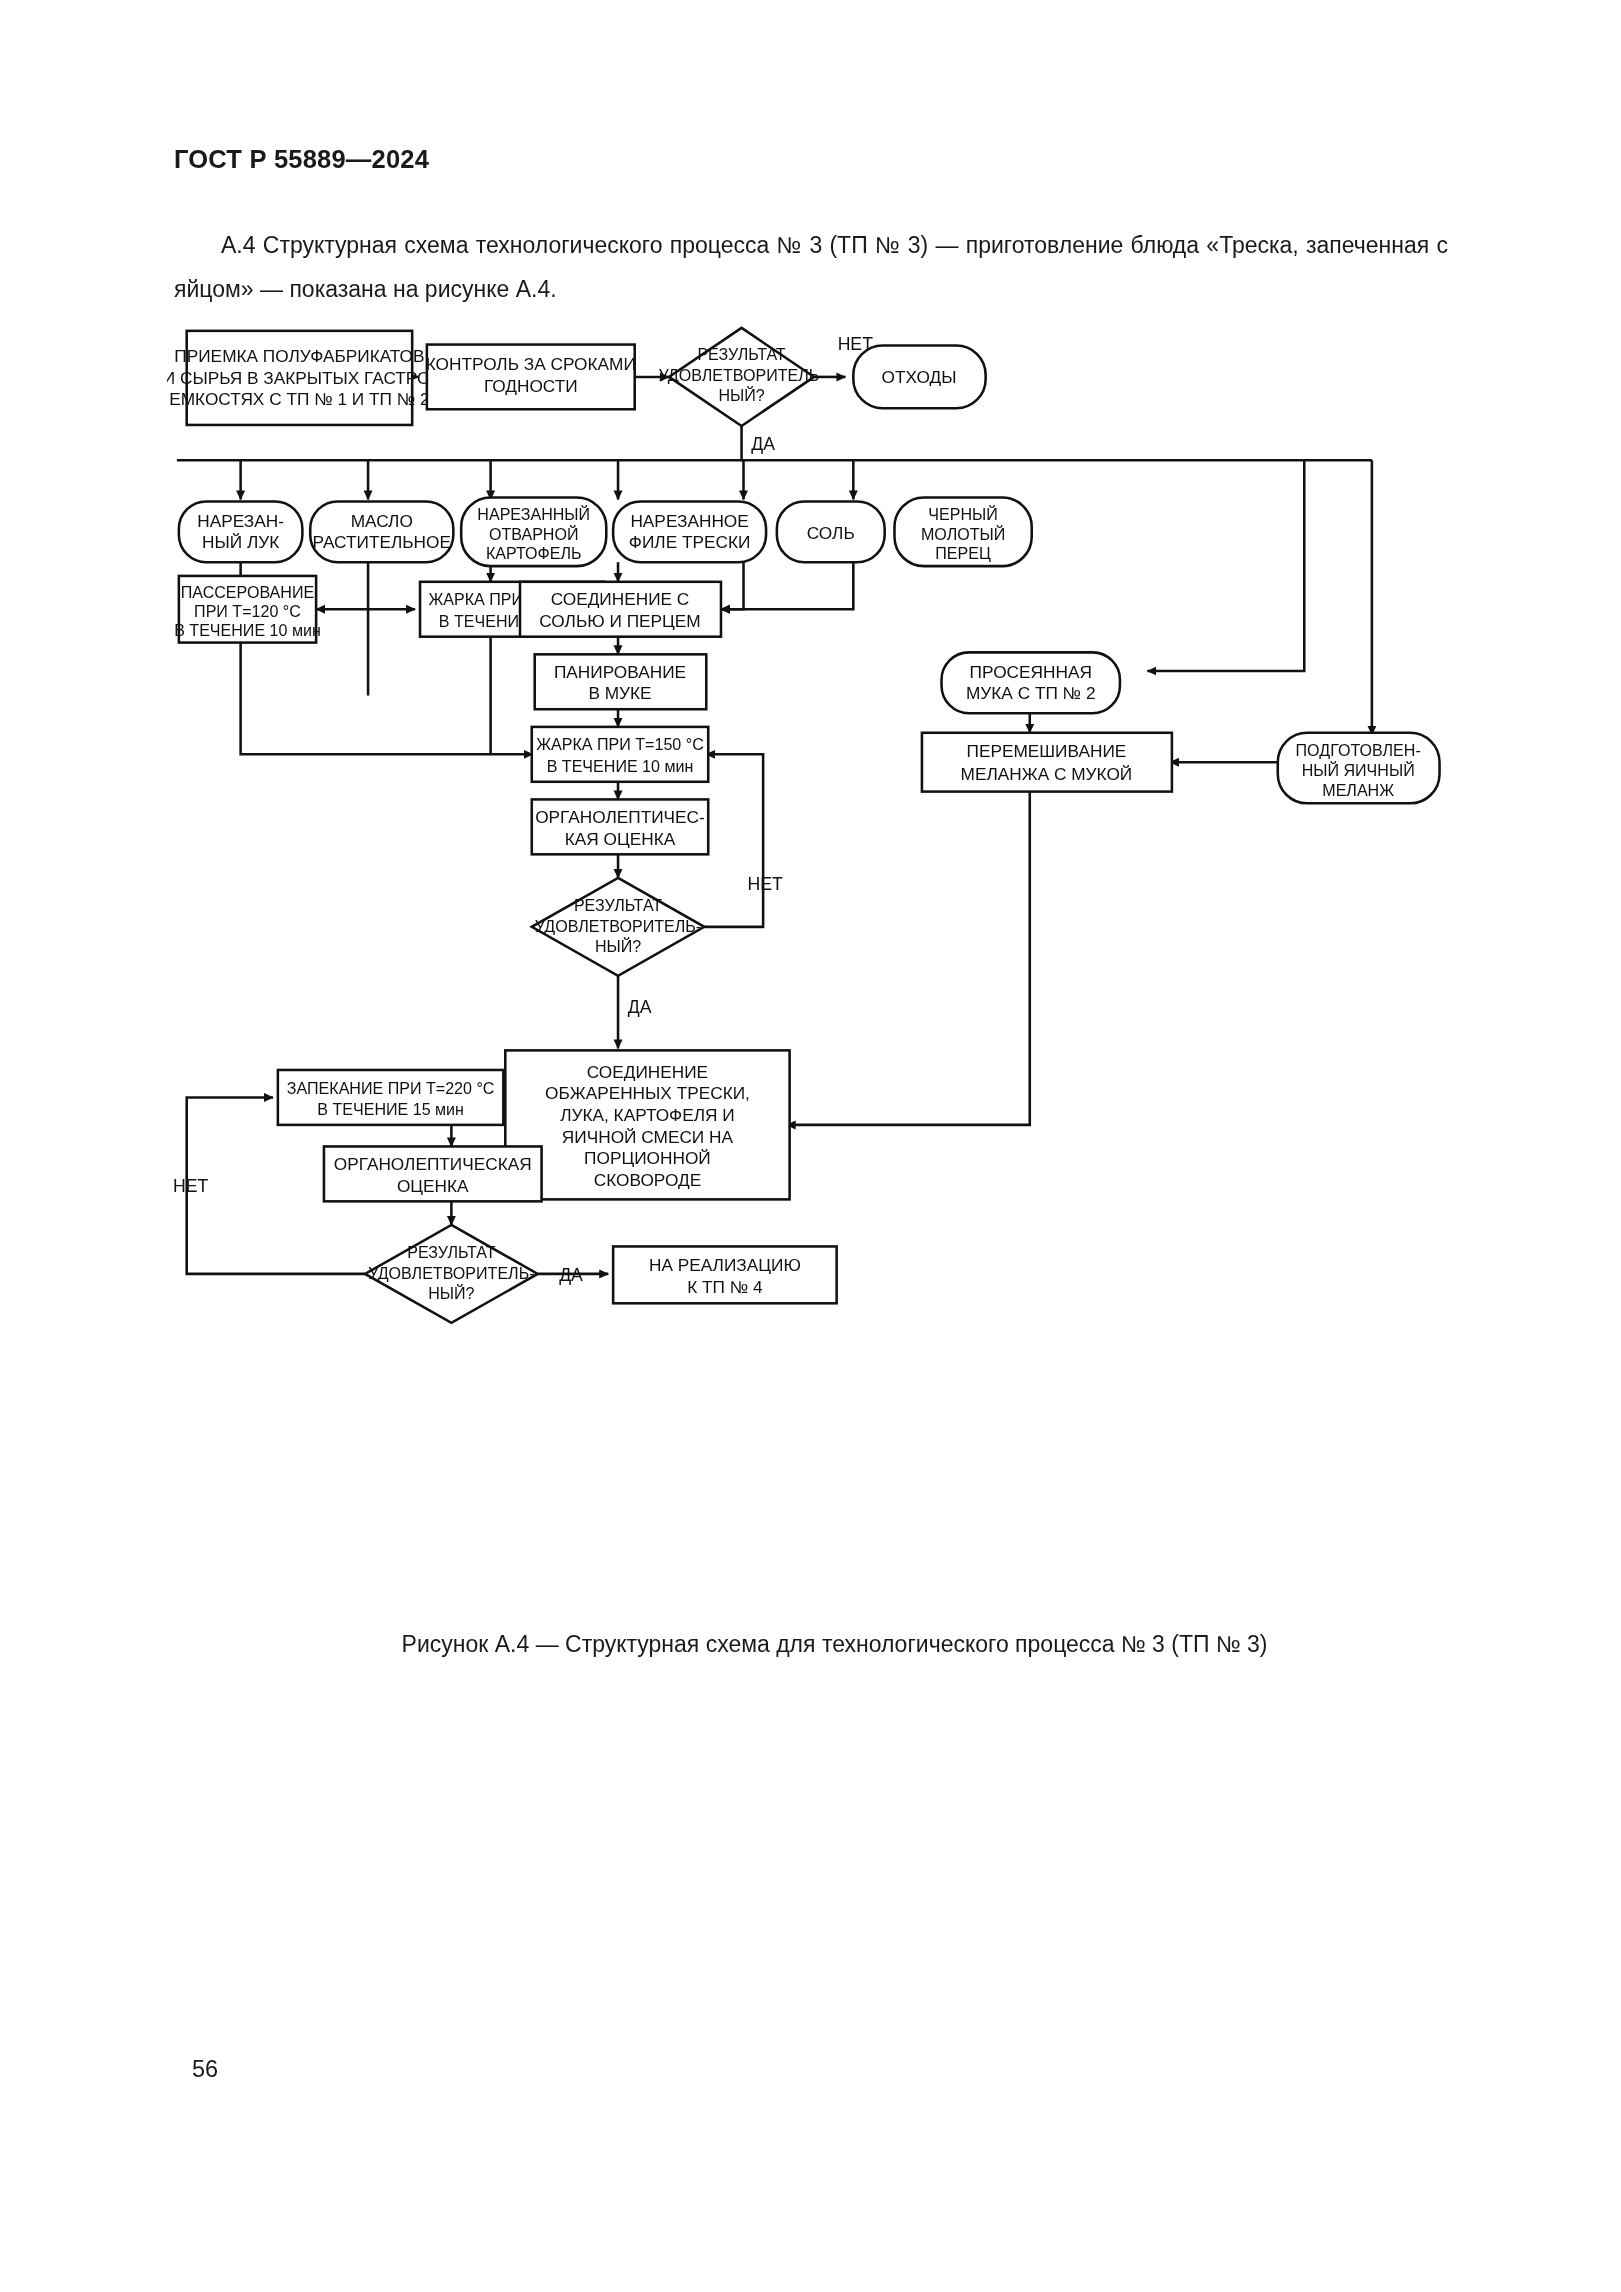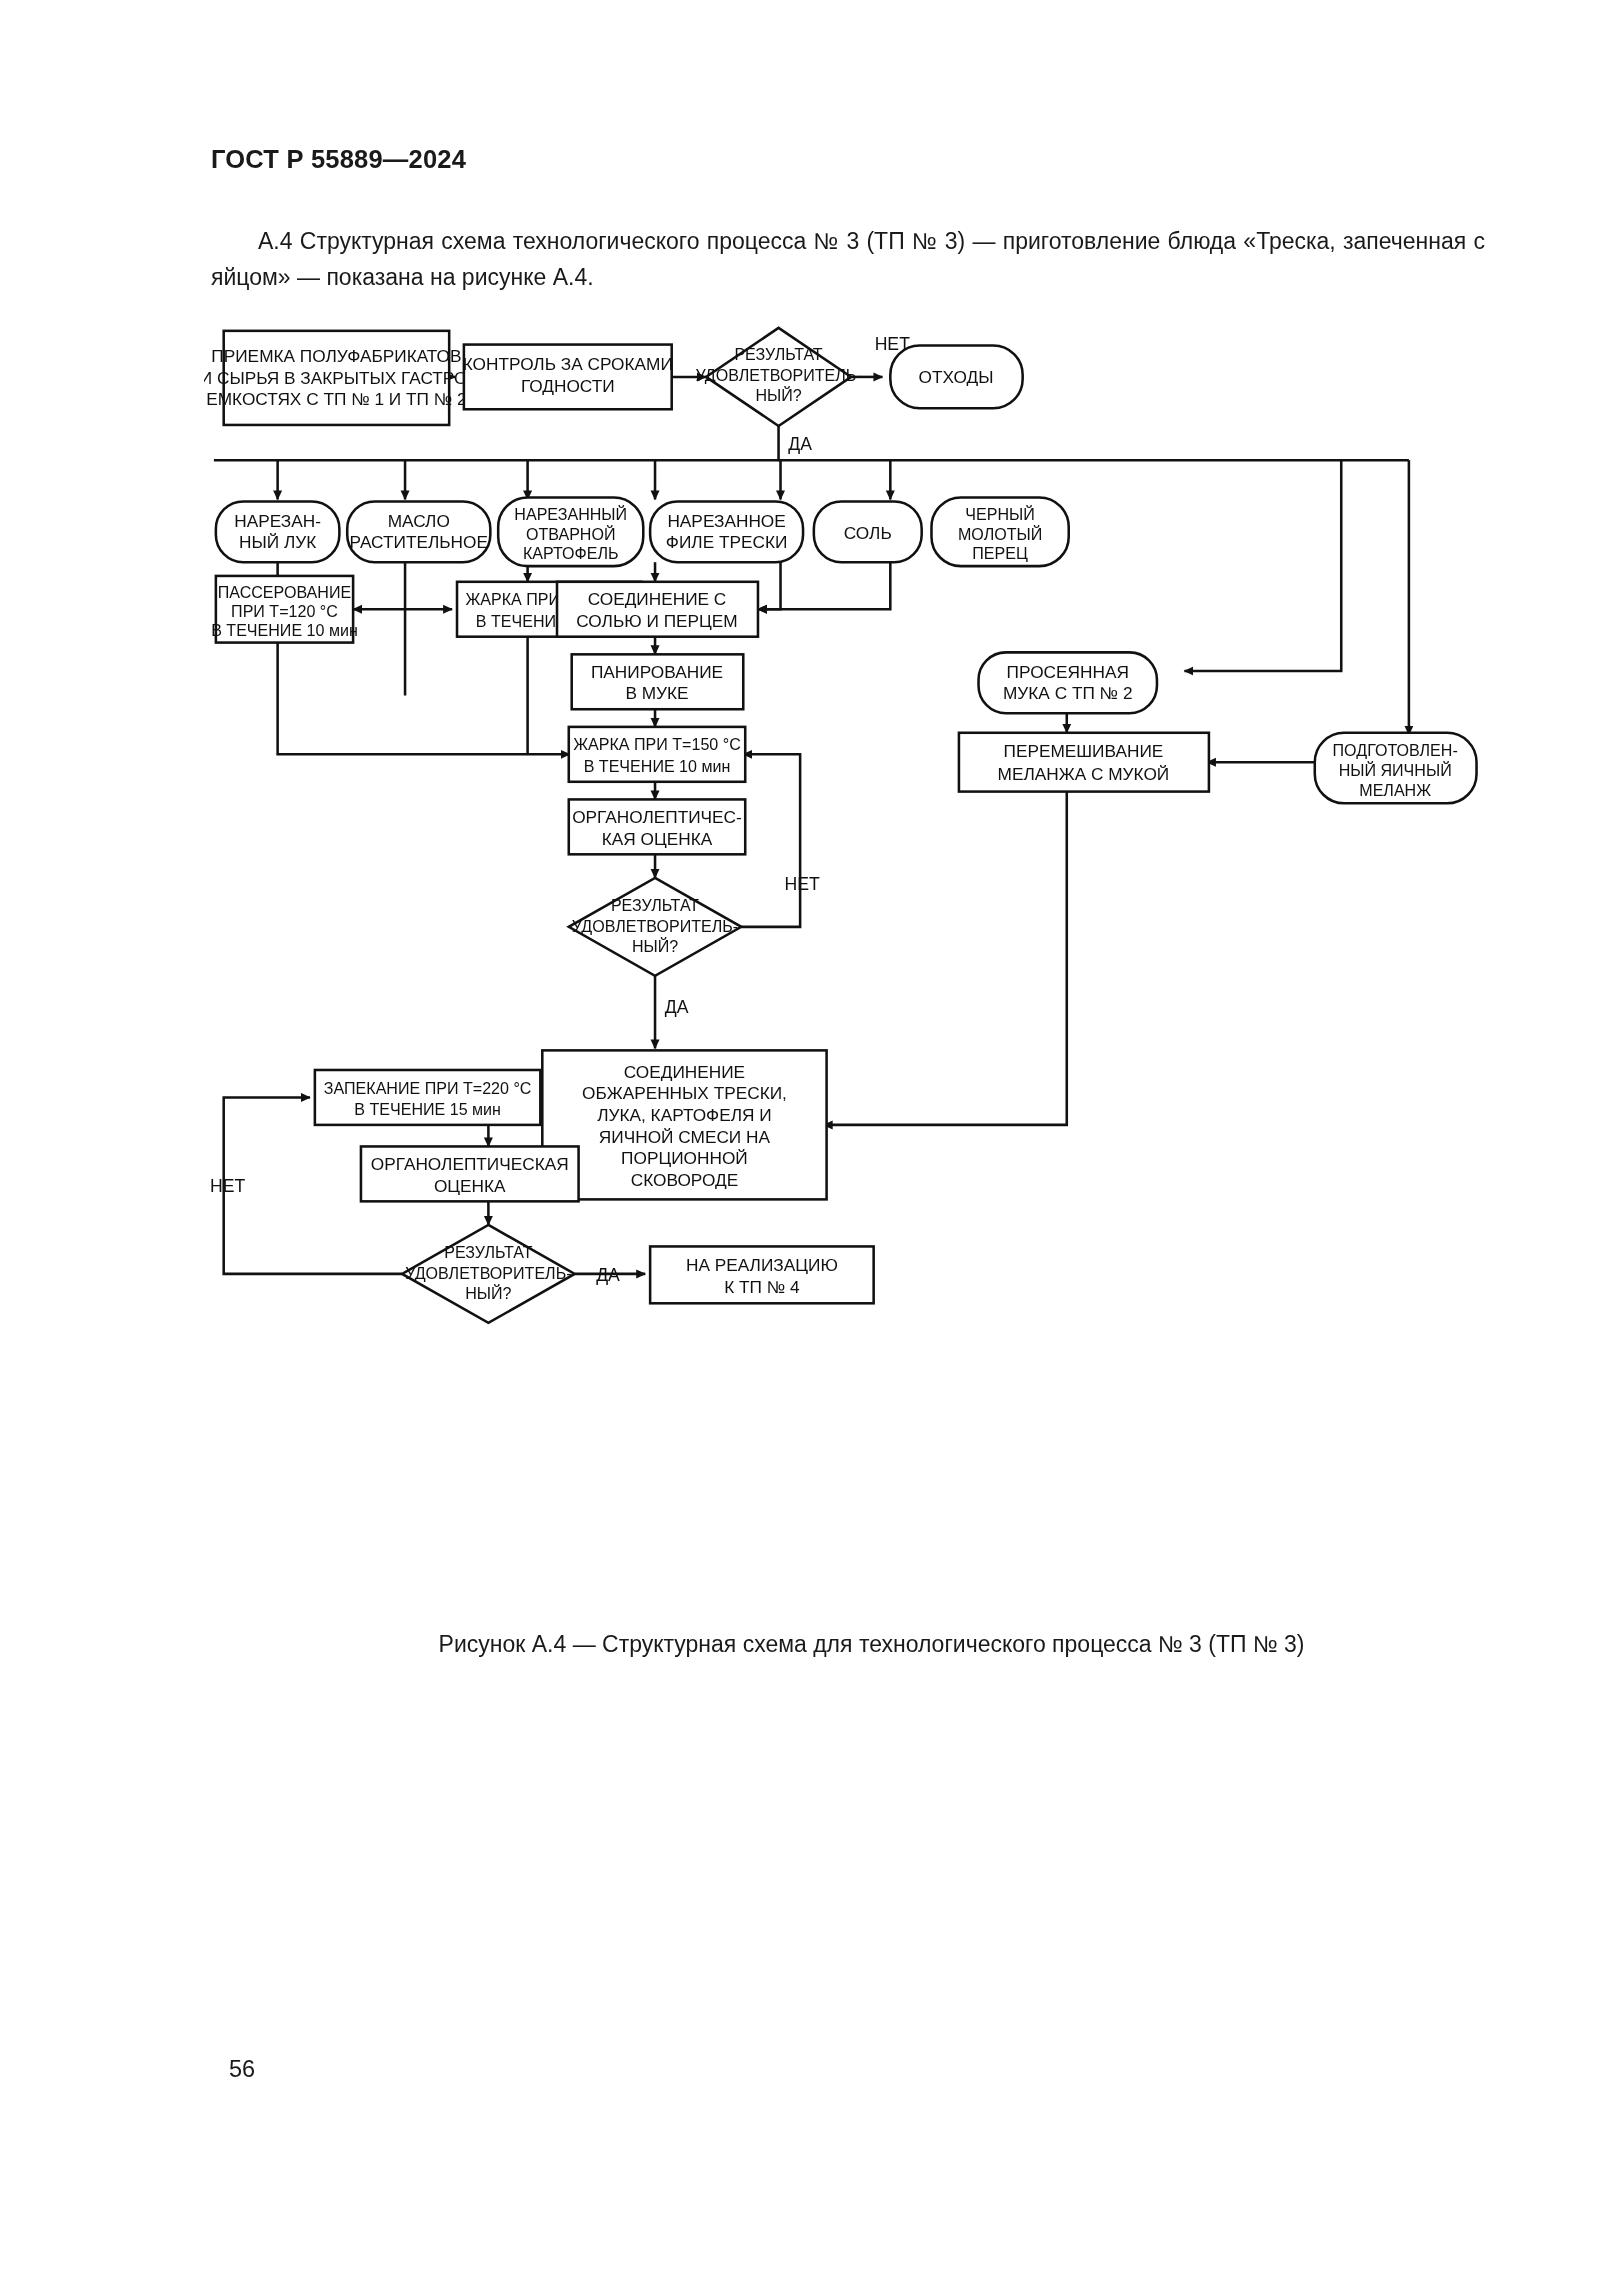--- a/index.html
+++ b/index.html
@@ -7,35 +7,35 @@
   }
   body {
     width: 1621px; height: 2293px;
     font-family: "Liberation Sans", sans-serif;
     color: #1a1a1a;
     position: relative;
     overflow: hidden;
   }
   .page {
     position: absolute; inset: 0;
-    width: 1530px; height: 2293px; margin-left: 37px;
+    width: 1530px; height: 2293px;
   }
   .doc-header {
     position: absolute;
     left: 174px; top: 145px;
     font-size: 25.5px;
     font-weight: bold;
     letter-spacing: 0.2px;
   }
   .body-text {
     position: absolute;
     left: 174px; top: 223px;
     width: 1274px;
     font-size: 23px;
-    line-height: 36px;
+    line-height: 44px;
     text-align: justify;
   }
   .body-text .indent { display: inline-block; width: 47px; }
   .figure-wrap {
     position: absolute;
     left: 167px; top: 323px;
     width: 1304px; height: 1294px; text-align: center;
   }
   .figure-caption {
     position: absolute;

